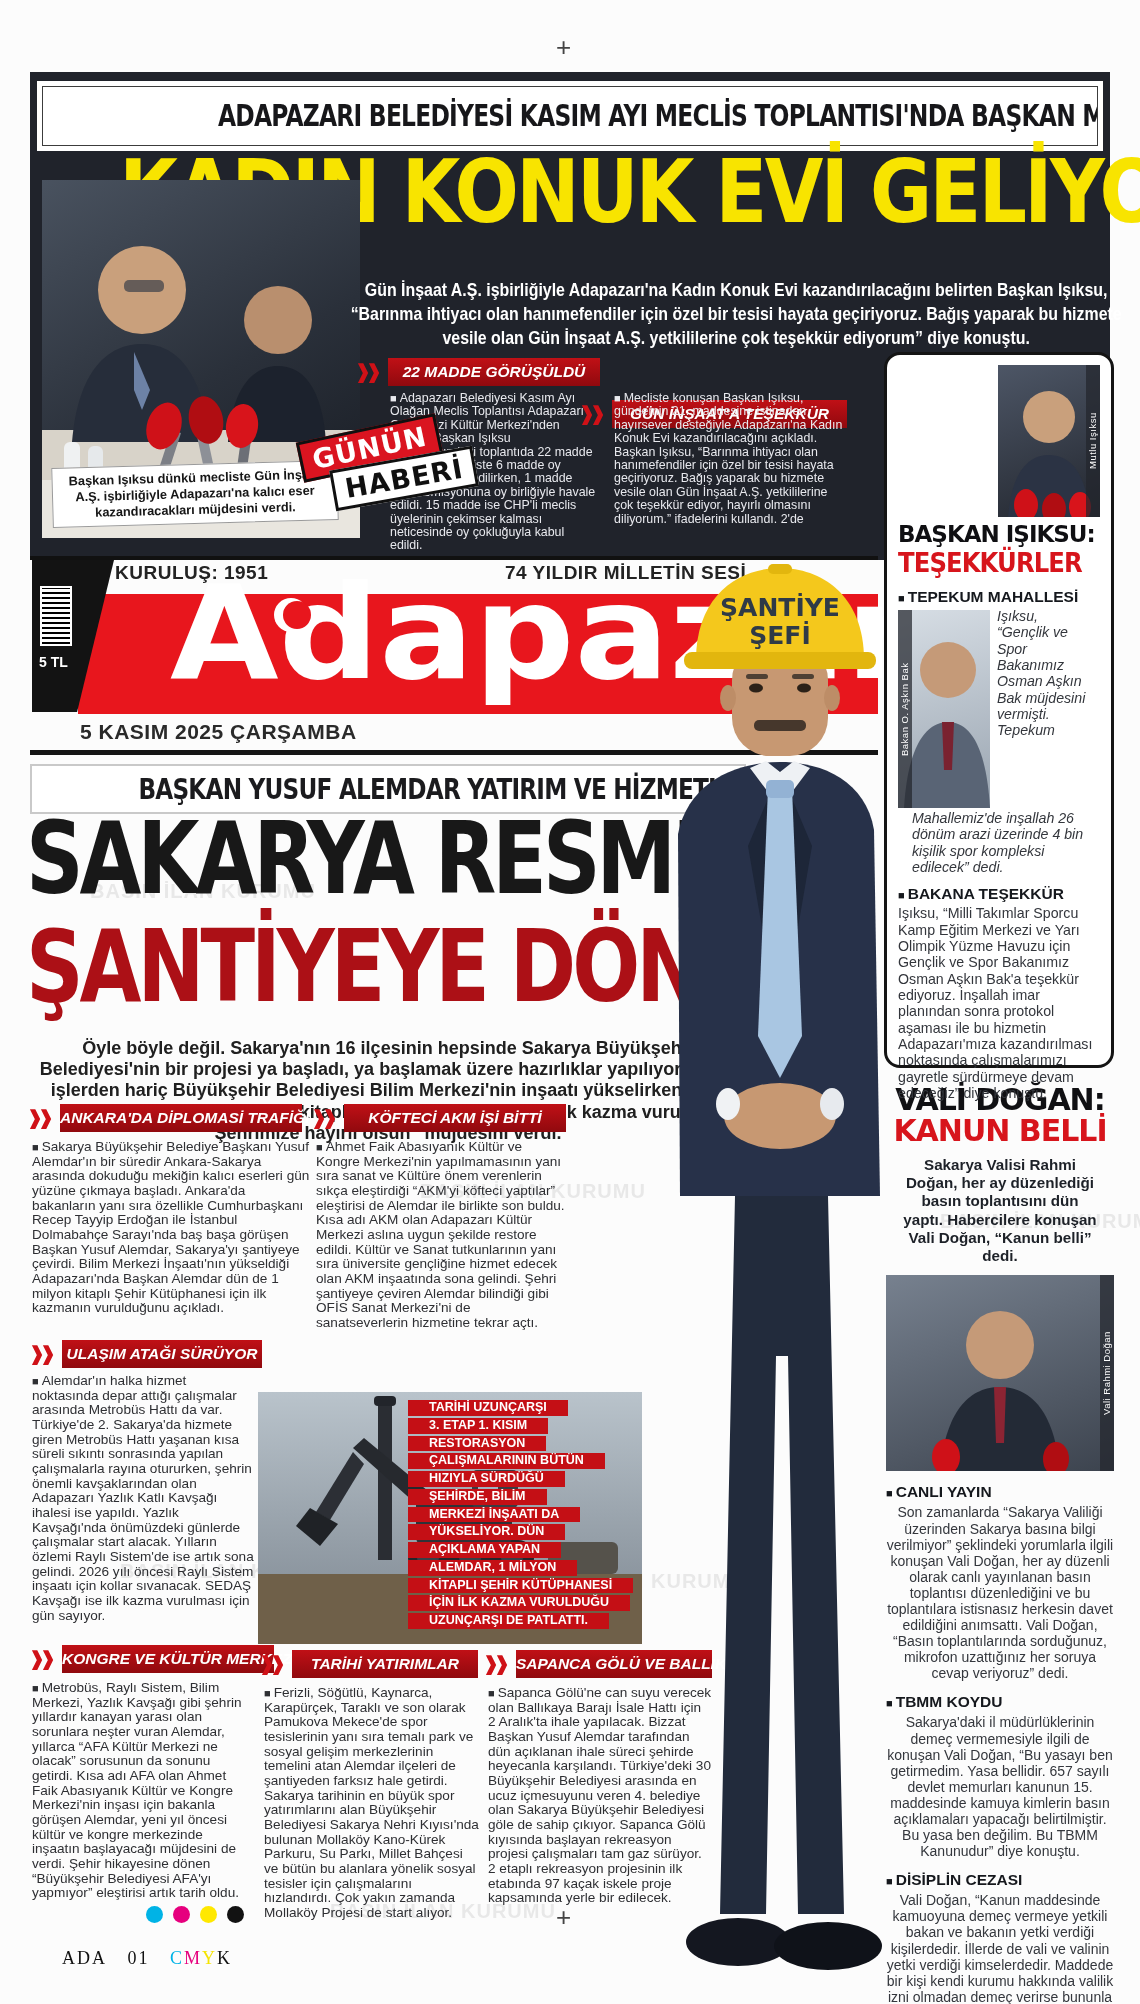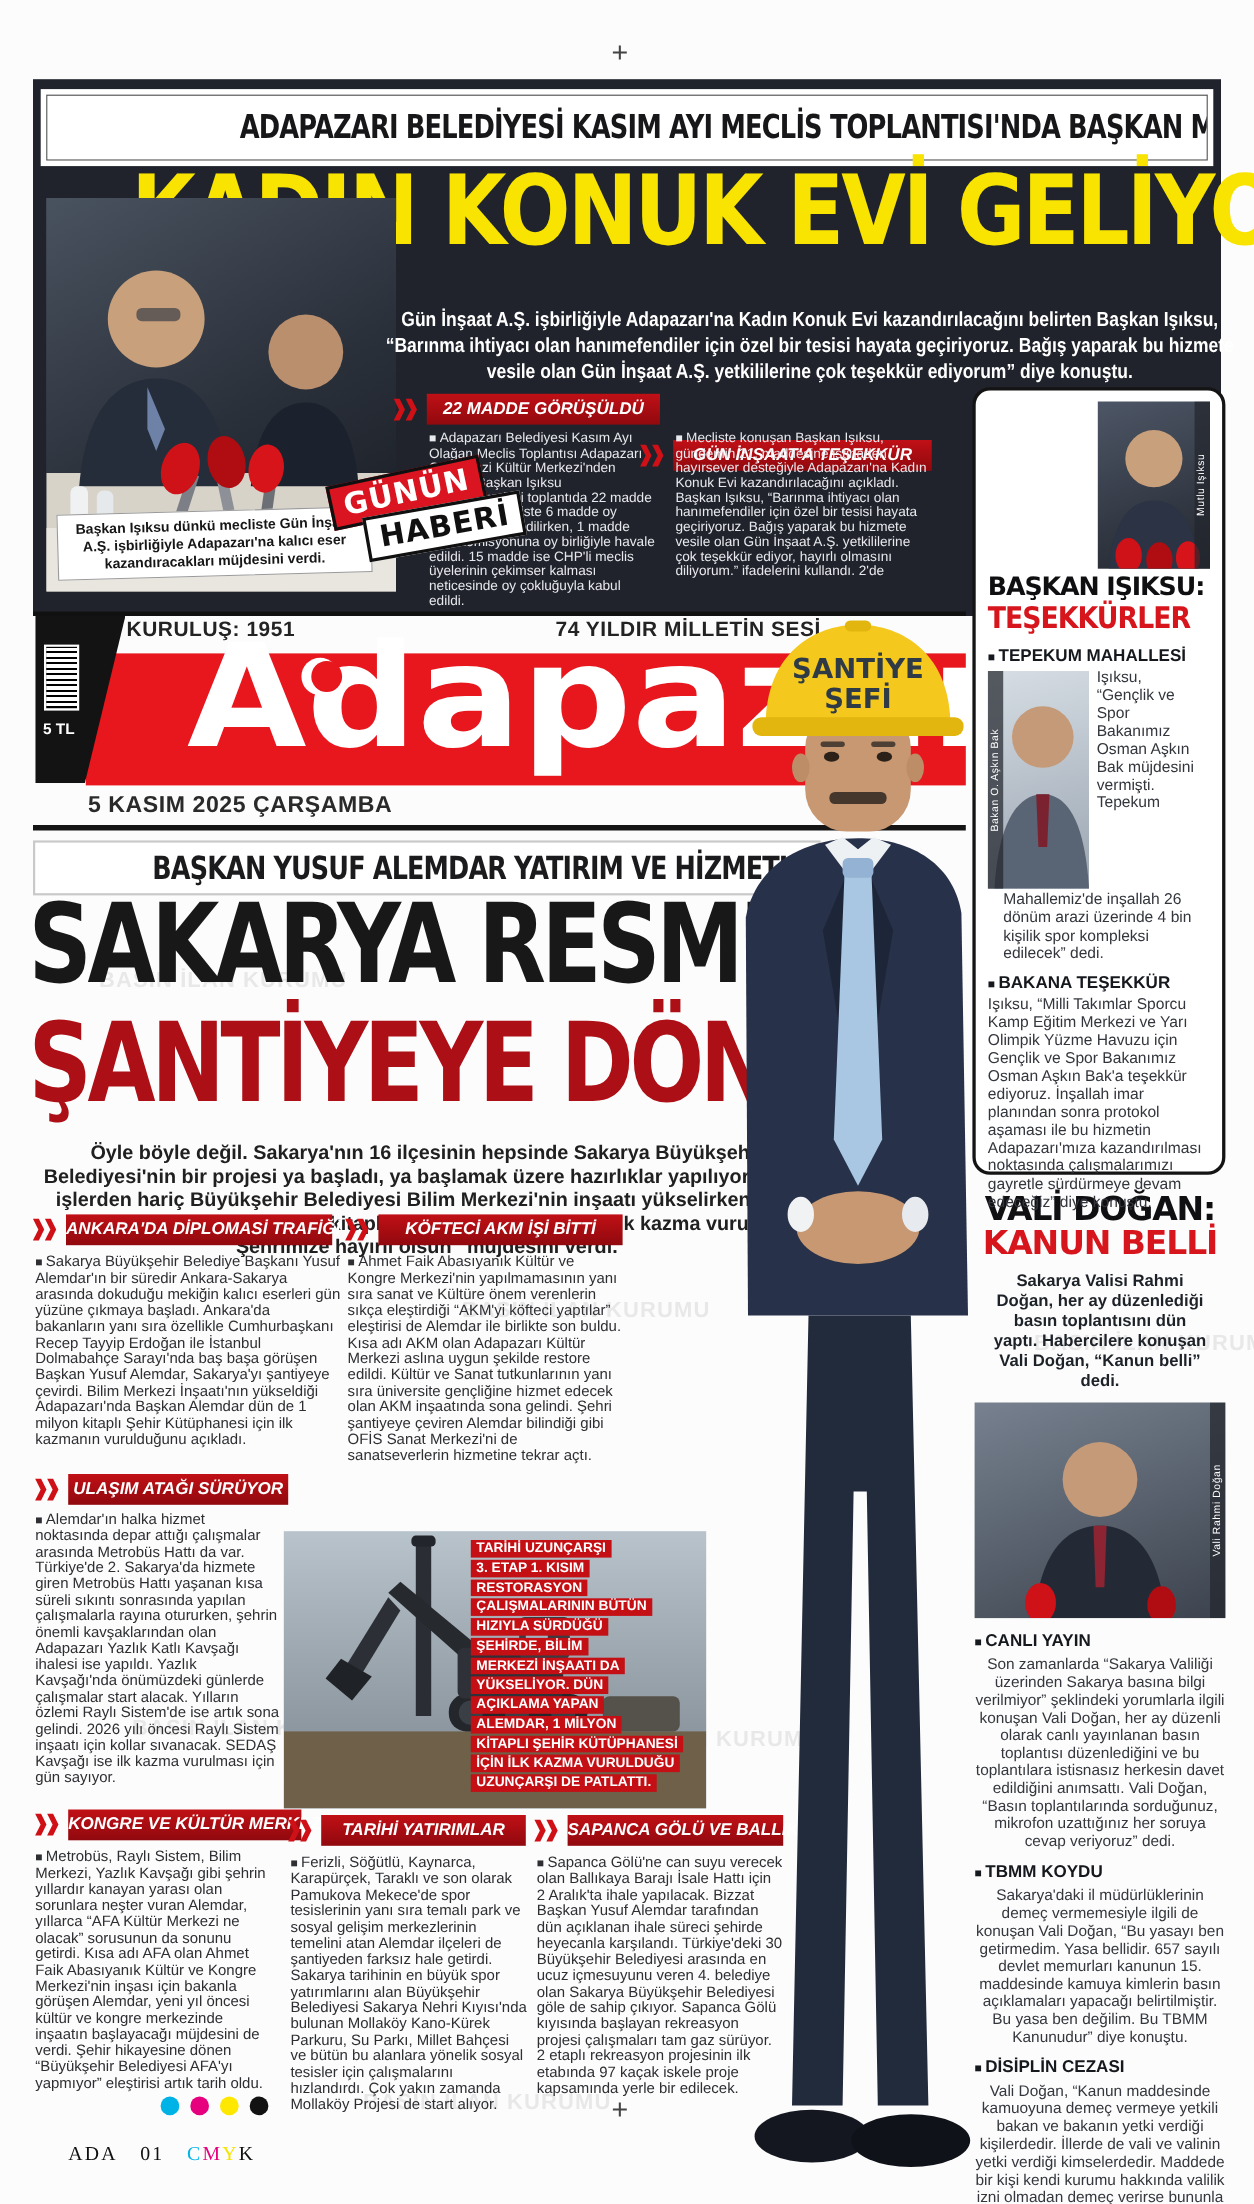--- a/index.html
+++ b/index.html
@@ -98,21 +98,21 @@
   .lead{left:32px;top:1020px;width:712px;font-size:18px;font-weight:700;line-height:1.18;
         text-align:center;color:#202020;z-index:3;}
   
   .art{position:absolute;color:#2e2f33;font-size:13.6px;line-height:1.08;z-index:3;}
   
   .conph{left:258px;top:1392px;width:384px;height:252px;z-index:3;overflow:hidden;
          background:linear-gradient(180deg,#b9c3cb 0%,#97a1aa 55%,#7d8690 100%);}
   .ovl{position:absolute;left:150px;top:8px;width:228px;display:flex;flex-direction:column;
        align-items:flex-start;gap:2px;}
   .ovl-line{background:#c40f15;color:#fff;font-weight:800;font-size:12.5px;line-height:1.1;
-       padding:1px 5px;white-space:nowrap;margin-left:20px;}
+       padding:1px 21px;white-space:nowrap;}
   
   .vcol{left:886px;top:1082px;width:228px;z-index:5;color:#26292f;}
   .vcol .t1{font-family:"DejaVu Sans",sans-serif;font-weight:800;font-size:30px;color:#101013;
             text-align:center;letter-spacing:-1px;}
   .vcol .t2{font-family:"DejaVu Sans",sans-serif;font-weight:800;font-size:30px;color:#d7151c;
             text-align:center;letter-spacing:-1px;margin-top:-4px;}
   .vcol .intro{margin:8px auto 0;width:196px;font-size:15.2px;font-weight:700;line-height:1.2;
             text-align:center;color:#1d2128;}
   .ph-vali{position:relative;width:228px;height:196px;margin-top:10px;
             background:linear-gradient(160deg,#77818f,#3c434e);overflow:hidden;}
@@ -211,21 +211,21 @@
     <div class="t2">TEŞEKKÜRLER</div>
     <h4 class="bpar">TEPEKUM MAHALLESİ</h4>
     <div class="phsm ph-bak">
       <svg width="92" height="198" viewBox="0 0 92 198">
         <circle cx="50" cy="60" r="28" fill="#c59a78"></circle>
         <path d="M6,198 C10,132 30,112 50,112 C70,112 88,132 92,198 Z" fill="#596475"></path>
         <path d="M44,112 L56,112 L54,160 L46,160 Z" fill="#7a2230"></path>
       </svg>
       <span class="vlabel vl-l">Bakan O. Aşkın Bak</span>
     </div>
-    <p class="body" style="margin:2px 14px 0;">Işıksu, “Gençlik ve Spor Bakanımız Osman Aşkın Bak müjdesini vermişti. Tepekum Mahallemiz'de inşallah 26 dönüm arazi üzerinde 4 bin kişilik spor kompleksi edilecek” dedi.</p>
+    <p class="body" style="margin:2px 14px 0;font-style:italic;">Işıksu, “Gençlik ve Spor Bakanımız Osman Aşkın Bak müjdesini vermişti. Tepekum Mahallemiz'de inşallah 26 dönüm arazi üzerinde 4 bin kişilik spor kompleksi edilecek” dedi.</p>
     <h4 class="bpar" style="clear:both;">BAKANA TEŞEKKÜR</h4>
     <p class="body" style="margin:0;">Işıksu, “Milli Takımlar Sporcu Kamp Eğitim Merkezi ve Yarı Olimpik Yüzme Havuzu için Gençlik ve Spor Bakanımız Osman Aşkın Bak'a teşekkür ediyoruz. İnşallah imar planından sonra protokol aşaması ile bu hizmetin Adapazarı'mıza kazandırılması noktasında çalışmalarımızı gayretle sürdürmeye devam edeceğiz” diye konuştu.</p>
   </aside>
 
   <div class="abs ruleA"></div>
   <div class="abs kurulus">KURULUŞ: 1951</div>
   <div class="abs slogan">74 YILDIR MİLLETİN SESİ</div>
   <div class="abs pricebox">
     <div class="barcode"></div>
     <div class="price">5 TL</div>

